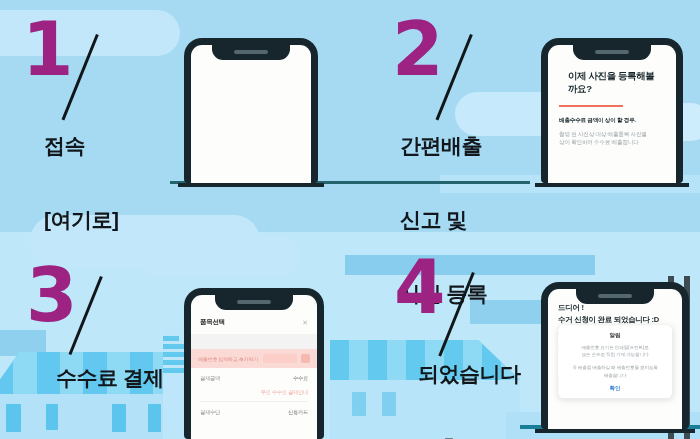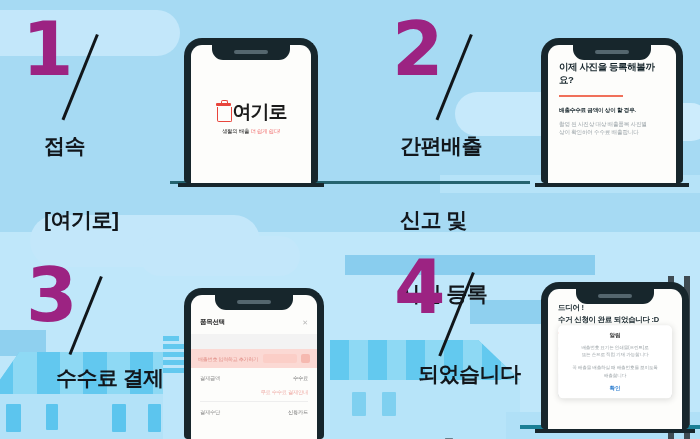--- a/index.html
+++ b/index.html
@@ -91,21 +91,21 @@
   .bin .hdl{position:absolute;left:5px;top:-3px;width:5px;height:3px;border:1.5px solid #e8453c;
      border-bottom:none;border-radius:2px 2px 0 0;}
   .bin .body{position:absolute;left:1px;top:4px;width:13px;height:14px;border:1.7px solid #e8453c;
      border-top:none;border-radius:0 0 2px 2px;}
   .logo-txt{font-size:19px;font-weight:bold;color:#1b1b1b;letter-spacing:-1px;}
   .logo-sub{margin-top:3px;font-size:5.5px;letter-spacing:-.3px;color:#1b1b1b;}
   .logo-sub em{font-style:normal;color:#f06a6a;}
 
   
   .s2{padding:16px 11px 0 11px;}
-  .s2 h1{margin:0;font-size:9.5px;font-weight:bold;color:#17262c;letter-spacing:-.4px;}
+  .s2 h1{margin:9px;font-size:9.5px;font-weight:bold;color:#17262c;letter-spacing:-.4px;}
   .s2 .rule{margin:8px 0 10px;width:64px;height:1.6px;background:#f0705a;}
   .s2 .b{font-size:5.6px;font-weight:bold;color:#17262c;margin-bottom:5px;letter-spacing:-.2px;}
   .s2 .p{font-size:5.6px;color:#9aa3a8;line-height:1.55;letter-spacing:-.2px;}
 
   
   .s3top{display:flex;align-items:center;justify-content:space-between;padding:9px 9px 7px;}
   .s3top .t{font-size:6.5px;font-weight:bold;color:#2a2a2a;letter-spacing:-.3px;}
   .s3top .x{font-size:7px;color:#b9b9b9;}
   .s3 .gap{height:15px;background:#f3f3f3;}
   .banner{margin:0;display:flex;align-items:center;gap:4px;background:#fbd9d4;padding:5px 7px;}
@@ -215,34 +215,20 @@
     <div class="slash" style="left:96px;top:34px;height:92px;transform:rotate(22deg);"></div>
     <div class="lines" style="left:44px;top:84px;">
       <div>접속</div>
       <div>[여기로]</div>
     </div>
 
     <div class="phone" style="left:184px;top:38px;width:134px;height:145px;">
       <div class="shell"></div>
       <div class="screen">
         <div class="notch"></div>
-        <div class="logo-wrap">
-          <div class="logo-row">
-            <span class="bin">
-              <span class="hdl"></span>
-                <span class="lid"></span>
-                <span class="body"></span>
-            </span>
-            <span class="logo-txt">여기로</span>
-          </div>
-          <div class="logo-sub">
-            <span>생활의 배출</span>
-            <em>더 쉽게 쉽다!</em>
-          </div>
-        </div>
       </div>
       <div class="pbase"></div>
     </div>
   </div>
 
   <div class="step" style="left:0;top:0;">
     <div class="num" style="left:392px;top:12px;">2</div>
     <div class="slash" style="left:470px;top:34px;height:92px;transform:rotate(22deg);"></div>
     <div class="lines" style="left:400px;top:84px;">
       <div>간편배출</div>

